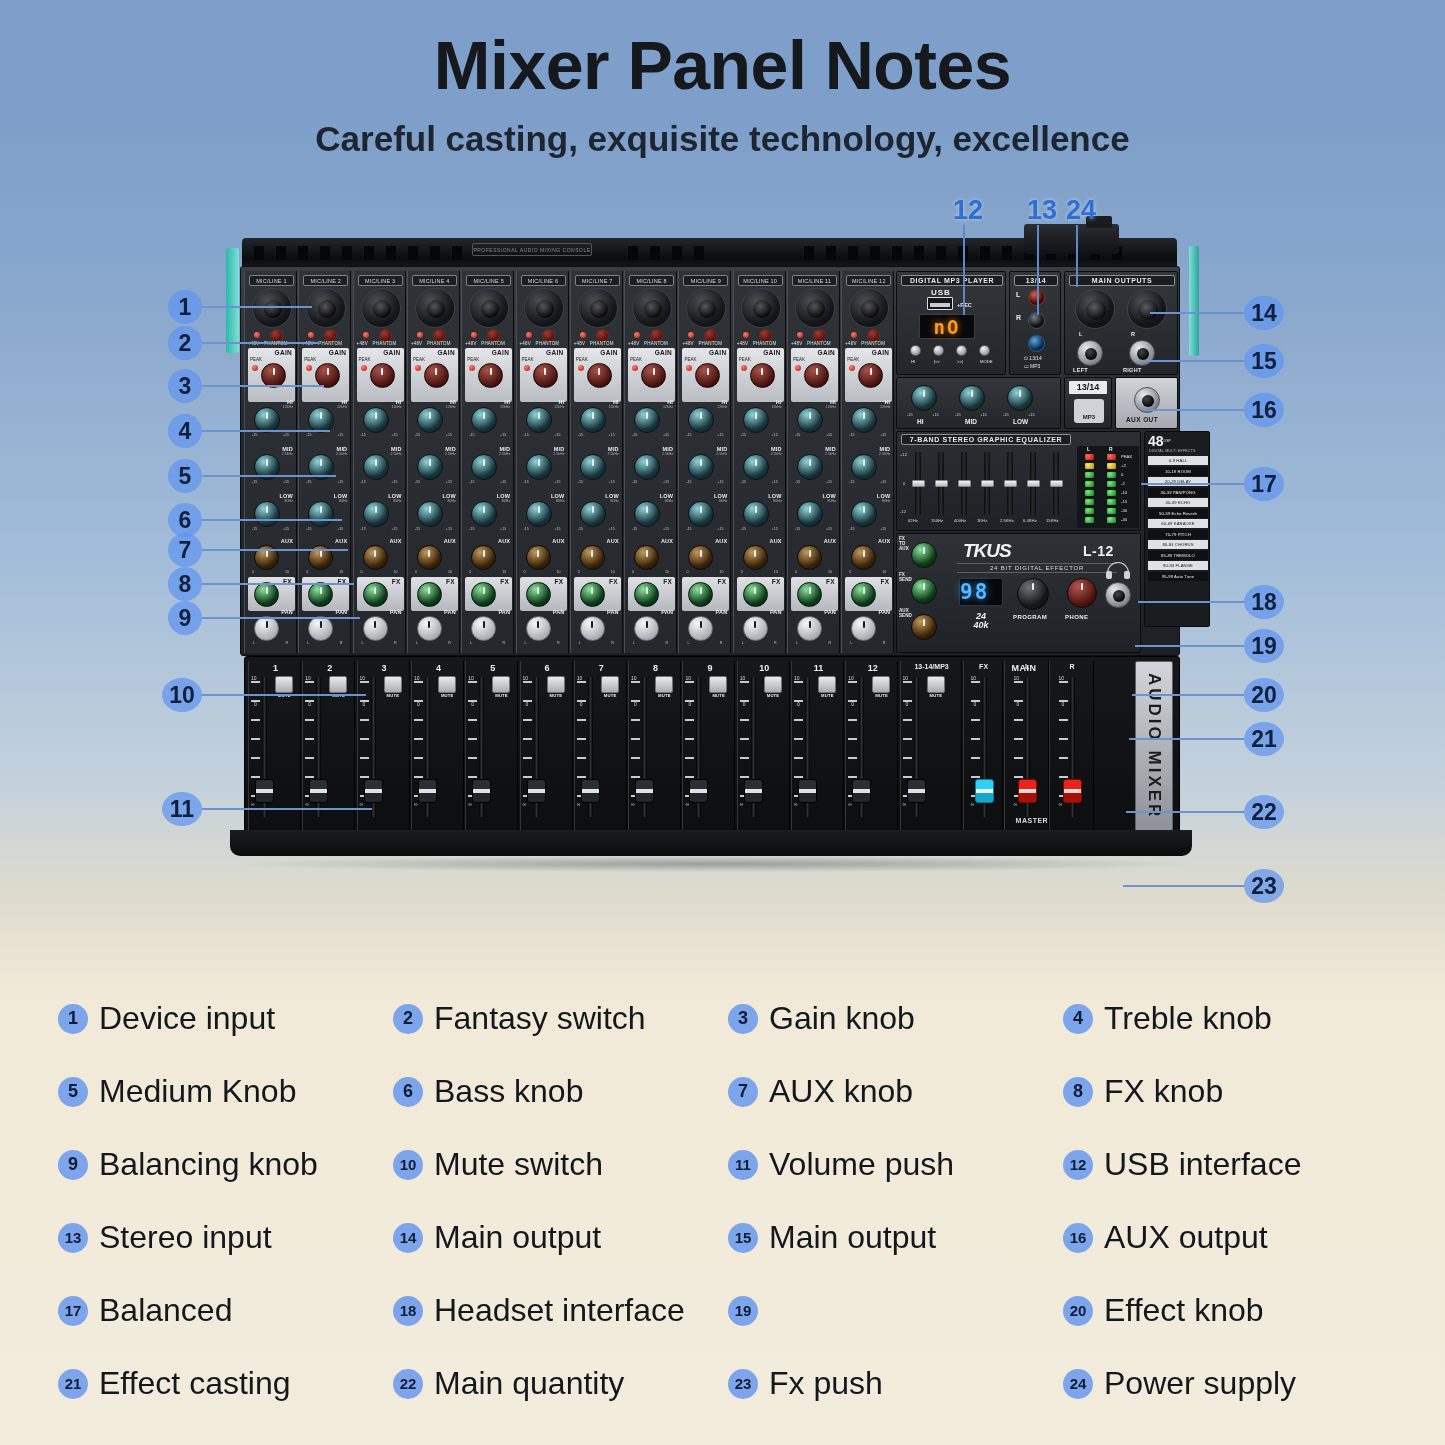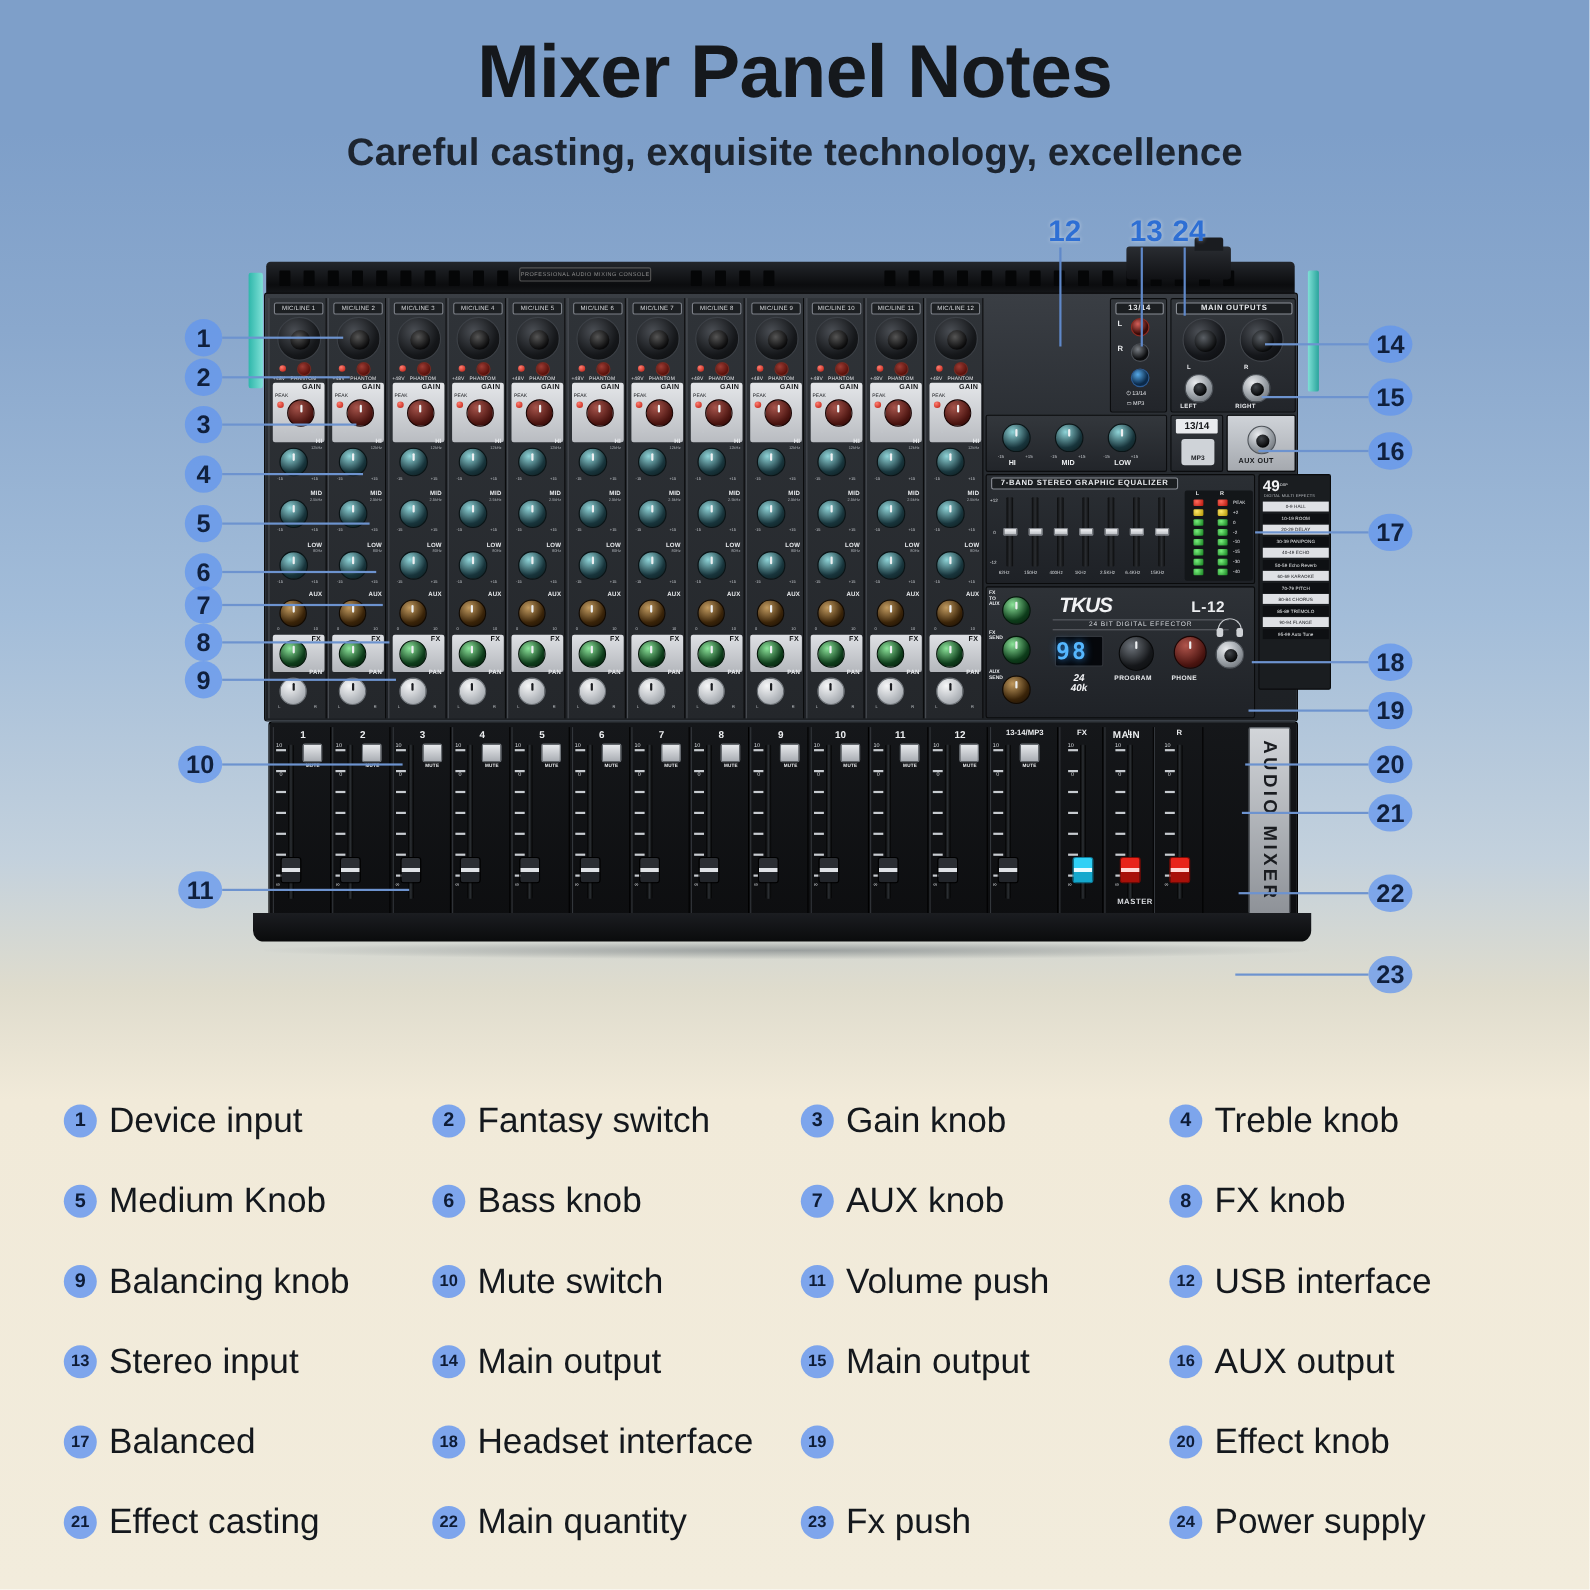--- a/index.html
+++ b/index.html
@@ -1217,20 +1217,37 @@
             <div class="gain-cap">FX</div>
           </div>
           <div class="knob k-white" style="left: 9px; top: 345px; width: 25px; height: 25px;">
             <div class="cap"></div>
             <div class="mark" style="background: rgb(26, 28, 32);"></div>
           </div>
           <div class="eqrow-label" style="top: 338px;">PAN</div>
           <div class="scale-l" style="left: 8px; top: 370px;">L</div>
           <div class="scale-r" style="right: 8px; top: 370px;">R</div>
         </div>
+        <div class="rsec" style="left: 655px; top: 4px; width: 110px; height: 104px;">
+          <div class="rsec-title" style="left: 4px; top: 3px; width: 102px; height: 11px; line-height: 10px;">DIGITAL MP3 PLAYER</div>
+          <div style="position: absolute; left: 34px; top: 16px; font-size: 8px; font-weight: bold; color: rgb(236, 238, 240); letter-spacing: 1px;">USB</div>
+          <div class="usb-port" style="left: 30px; top: 25px;"></div>
+          <div style="position: absolute; left: 60px; top: 30px; font-size: 5.5px; font-weight: bold; color: rgb(230, 232, 235);">+REC</div>
+          <div id="mp3-led" style="left: 22px; top: 42px; width: 56px; height: 25px;">
+            <span>nO</span>
+          </div>
+          <div class="mp3-btn" style="left: 13px; top: 73px;"></div>
+          <div class="mp3-btn-lbl" style="left: 14px; top: 87px;">HI</div>
+          <div class="mp3-btn" style="left: 36px; top: 73px;"></div>
+          <div class="mp3-btn-lbl" style="left: 37px; top: 87px;">|&lt;&lt;</div>
+          <div class="mp3-btn" style="left: 59px; top: 73px;"></div>
+          <div class="mp3-btn-lbl" style="left: 60px; top: 87px;">&gt;&gt;|</div>
+          <div class="mp3-btn" style="left: 82px; top: 73px;"></div>
+          <div class="mp3-btn-lbl" style="left: 83px; top: 87px;">MODE</div>
+        </div>
         <div class="rsec" style="left: 768px; top: 4px; width: 52px; height: 104px;">
           <div class="rsec-title" style="left: 4px; top: 3px; width: 44px; height: 11px; line-height: 10px;">13/14</div>
           <div style="position: absolute; left: 6px; top: 19px; font-size: 7px; font-weight: bold; color: rgb(236, 238, 240);">L</div>
           <div class="rca red" style="left: 18px; top: 17px;"></div>
           <div style="position: absolute; left: 6px; top: 42px; font-size: 7px; font-weight: bold; color: rgb(236, 238, 240);">R</div>
           <div class="rca" style="left: 18px; top: 40px;"></div>
           <div class="rca blue" style="left: 18px; top: 63px;"></div>
           <div style="position: absolute; left: 14px; top: 83px; font-size: 5px; color: rgb(228, 230, 234);">⏻ 13/14</div>
           <div style="position: absolute; left: 14px; top: 91px; font-size: 5px; color: rgb(228, 230, 234);">▭ MP3</div>
         </div>
@@ -1332,21 +1349,21 @@
             <div class="m-lbl" style="left: 44px; top: 53px;">-15</div>
             <div class="meter-led m-grn" style="left: 8px; top: 62px;"></div>
             <div class="meter-led m-grn" style="left: 30px; top: 62px;"></div>
             <div class="m-lbl" style="left: 44px; top: 62px;">-30</div>
             <div class="meter-led m-grn" style="left: 8px; top: 71px;"></div>
             <div class="meter-led m-grn" style="left: 30px; top: 71px;"></div>
             <div class="m-lbl" style="left: 44px; top: 71px;">-40</div>
           </div>
         </div>
         <div id="fxlist" style="left: 903px; top: 164px; width: 66px; height: 196px;">
-          <div id="fx99"><span>49</span><i> DSP</i></div>
+          <div id="fx99"><span>48</span><i> DSP</i></div>
           <div id="fx99sub">DIGITAL MULTI EFFECTS</div>
           <div class="fxitem light" style="top: 24px;">0-9 HALL</div>
           <div class="fxitem dark" style="top: 34.5px;">10-19 ROOM</div>
           <div class="fxitem light" style="top: 45px;">20-29 DELAY</div>
           <div class="fxitem dark" style="top: 55.5px;">30-39 PAN/PONG</div>
           <div class="fxitem light" style="top: 66px;">40-49 ECHO</div>
           <div class="fxitem dark" style="top: 76.5px;">50-59 Echo Reverb</div>
           <div class="fxitem light" style="top: 87px;">60-69 KARAOKE</div>
           <div class="fxitem dark" style="top: 97.5px;">70-79 PITCH</div>
           <div class="fxitem light" style="top: 108px;">80-84 CHORUS</div>

